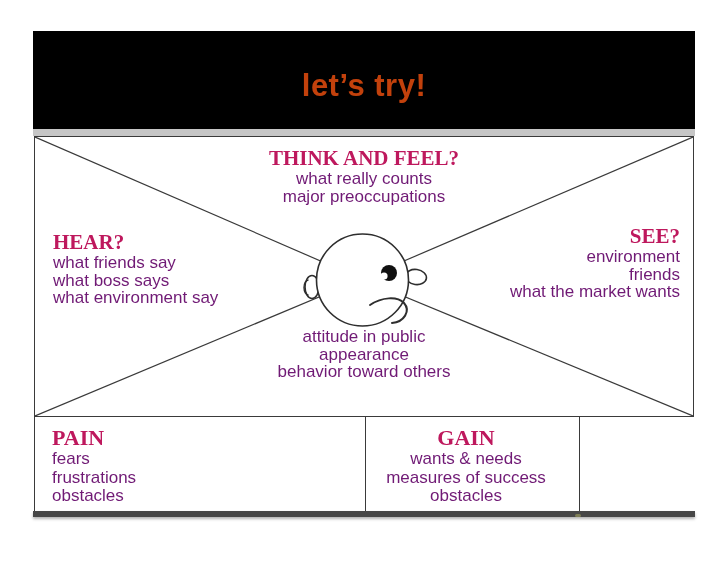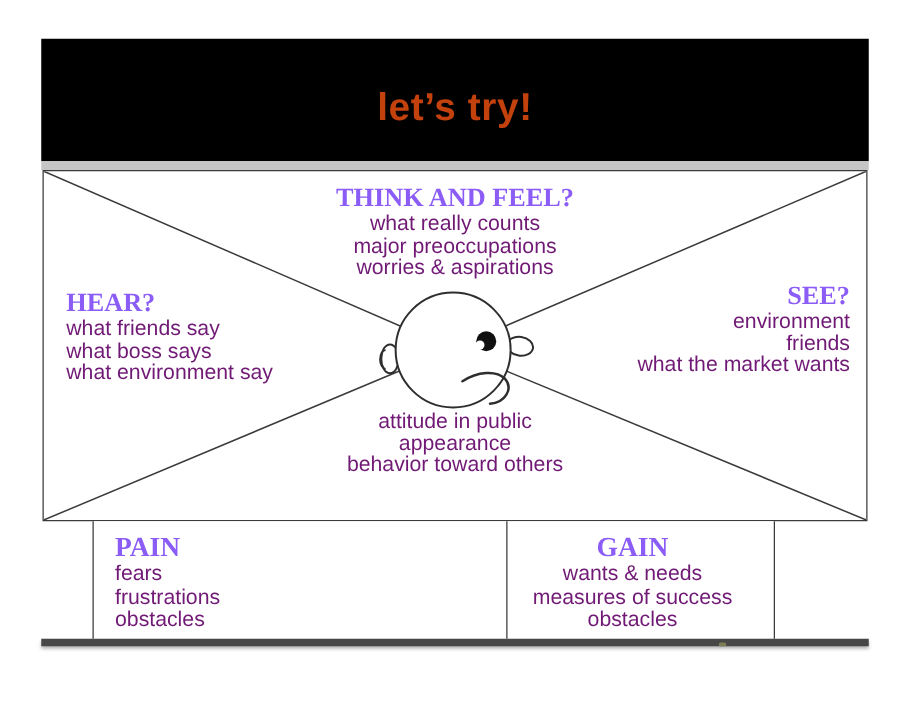--- a/index.html
+++ b/index.html
@@ -19,34 +19,34 @@
     position:absolute;left:33px;top:129px;width:662px;height:7px;background:#c6c6c6;
   }
   .map-upper{
     position:absolute;left:34px;top:136px;width:660px;height:281px;
     border:1px solid #3a3a3a;box-sizing:border-box;background:#ffffff;
   }
   .map-upper svg{position:absolute;left:0;top:0;}
   .sec{position:absolute;}
   .sec-title{
     font-family:"Liberation Serif","DejaVu Serif",serif;
-    font-weight:700;font-size:21px;color:#8b5cf6;line-height:24px;
+    font-weight:700;font-size:21px;color:#be185d;line-height:24px;
   }
   .sec-item{font-size:17px;color:#701a75;line-height:17.5px;}
   .sec-center{left:0;width:100%;text-align:center;}
   .sec-left{text-align:left;}
   .sec-right{text-align:right;}
   .think{top:9px;}
   .hear{top:93px;left:18px;}
   .see{top:87px;right:13px;}
   .saydo{top:191px;}
   .map-lower{
     position:absolute;left:34px;top:417px;width:546px;height:94px;
     border-left:1px solid #3a3a3a;border-right:1px solid #3a3a3a;
-    box-sizing:border-box;display:flex;background:#ffffff;margin-left:40px;
+    box-sizing:border-box;display:flex;background:#ffffff;
   }
   .cell{box-sizing:border-box;padding-top:9px;}
   .cell-pain{width:331px;border-right:1px solid #3a3a3a;padding-left:17px;}
   .cell-gain{flex:1;text-align:center;padding-right:13px;}
   .cell .sec-title{font-size:22px;}
   .cell .sec-item{line-height:18.5px;}
   .bottom-bar{
     position:absolute;left:33px;top:511px;width:662px;height:6px;
     background:#474747;box-shadow:0 2px 3px rgba(0,0,0,0.30);
   }
@@ -85,21 +85,20 @@
         <circle cx="354" cy="136" r="8" fill="#101010"></circle>
         <circle cx="349" cy="139" r="3.6" fill="#ffffff"></circle>
         <path d="M 335,168 C 347,160 362,159 369,166 C 376,174 369,185 357,186" fill="none" stroke="#2e2e2e" stroke-width="2" stroke-linecap="round"></path>
       </g>
     </svg>
 
     <div class="sec sec-center think">
       <div class="sec-title">THINK AND FEEL?</div>
       <div class="sec-item">what really counts</div>
       <div class="sec-item">major preoccupations</div>
-      <div class="sec-item">worries &amp; aspirations</div>
     </div>
 
     <div class="sec sec-left hear">
       <div class="sec-title">HEAR?</div>
       <div class="sec-item">what friends say</div>
       <div class="sec-item">what boss says</div>
       <div class="sec-item">what environment say</div>
     </div>
 
     <div class="sec sec-right see">

